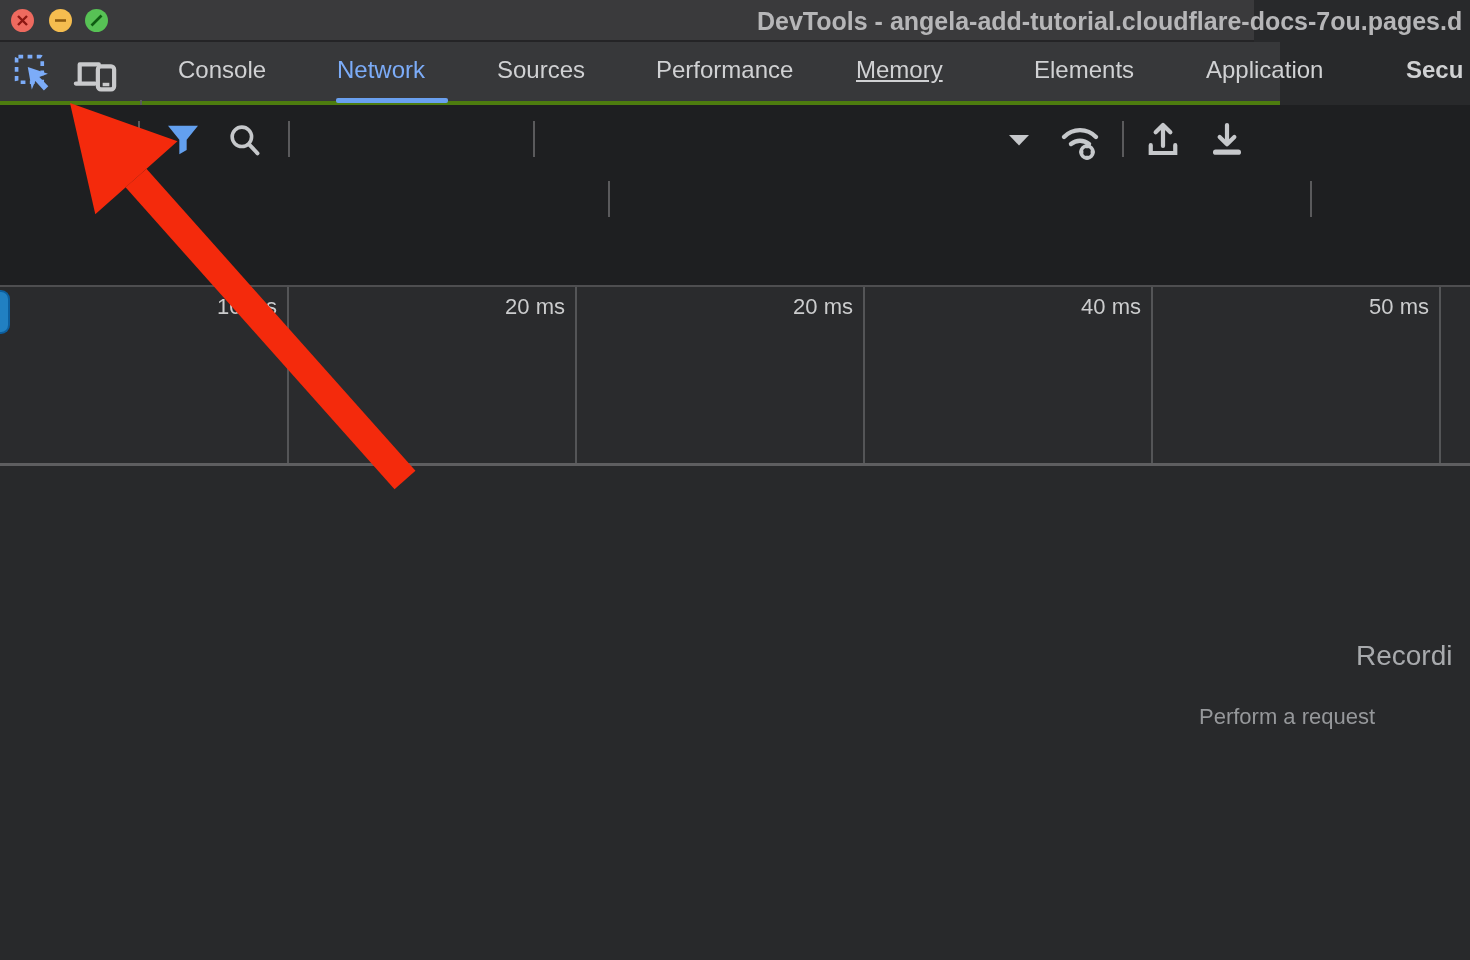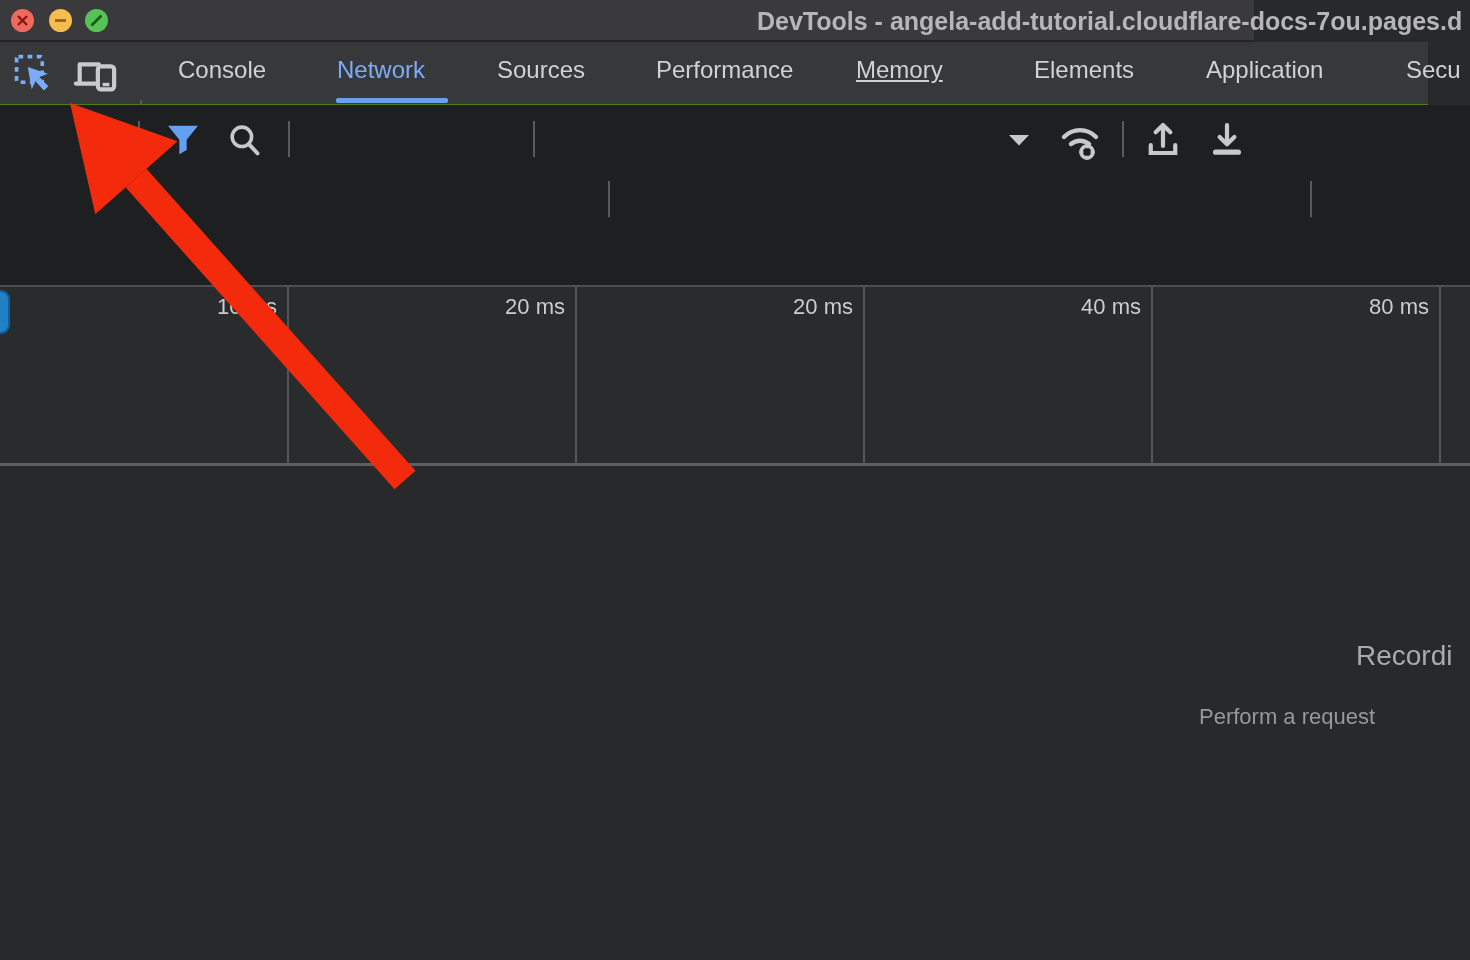--- a/index.html
+++ b/index.html
@@ -12,22 +12,22 @@
     background:#3a3a3c; border-bottom:2px solid #242426; }
   .tl { position:absolute; top:9px; width:23px; height:23px; border-radius:50%; }
   .tl-red { left:11px; background:#ee6a5f; }
   .tl-yellow { left:49px; background:#f5bd4f; }
   .tl-green { left:85px; background:#57c255; }
   .tl svg { position:absolute; left:0; top:0; }
   .win-title { position:absolute; left:757px; top:7px; white-space:nowrap;
     font-size:25px; font-weight:bold; color:#b6b6b8; }
 
   
-  .tabbar { position:absolute; left:0; top:42px; width:1428px; height:63px;
-    background:#37383a; border-bottom:1px solid #4d7c0f; }
+  .tabbar { position:absolute; left:0; top:42px; width:1280px; height:63px;
+    background:#37383a; border-bottom:4px solid #4d7c0f; }
   .iconbtn { position:absolute; top:10px; width:46px; height:44px; display:flex;
     align-items:center; justify-content:center; border-radius:6px; }
   .sep-v { position:absolute; width:2px; background:#5a5a5c; }
   .tab { position:absolute; top:14px; height:42px; font-size:24px; color:#d0d1d3;
     white-space:nowrap; }
   .tab.active { color:#7cacf8; }
   .tab-underline { position:absolute; left:336px; top:56px; width:112px; height:5px;
     background:#6aa0ef; border-radius:2px; }
 
   
@@ -119,21 +119,21 @@
     <div class="sep-v" style="left:140px; top:58px; height:36px;"></div>
 
     <div class="tab" style="left:178px;">Console</div>
     <div class="tab active" style="left:337px;">Network</div>
     <div class="tab-underline"></div>
     <div class="tab" style="left:497px;">Sources</div>
     <div class="tab" style="left:656px;">Performance</div>
     <div class="tab" style="left:856px;text-decoration:underline;">Memory</div>
     <div class="tab" style="left:1034px;">Elements</div>
     <div class="tab" style="left:1206px;">Application</div>
-    <div class="tab" style="left:1406px;">Secu</div>
+    <div class="tab" style="left:1406px;font-weight:bold;">Secu</div>
   </div>
 
   <div class="toolrow row1">
     <div class="rec-btn"></div>
     <div class="clear-btn"></div>
     <div class="sep-v" style="left:138px; top:16px; height:36px;"></div>
 
     <svg style="position:absolute; left:163px; top:18px;" width="40" height="34" viewBox="0 0 24 20">
       <path d="M3 1.5 H21 L14.2 9.8 V16 L9.8 18.6 V9.8 Z" fill="#63a0ef"></path>
     </svg>
@@ -221,21 +221,21 @@
     <div class="ov-handle"></div>
     <div class="gridline" style="left:287px;"></div>
     <div class="gridline" style="left:575px;"></div>
     <div class="gridline" style="left:863px;"></div>
     <div class="gridline" style="left:1151px;"></div>
     <div class="gridline" style="left:1439px;"></div>
     <div class="tick" style="left:157px;">10 ms</div>
     <div class="tick" style="left:445px;">20 ms</div>
     <div class="tick" style="left:733px;">20 ms</div>
     <div class="tick" style="left:1021px;">40 ms</div>
-    <div class="tick" style="left:1309px;">80 ms</div>
+    <div class="tick" style="left:1309px;">50 ms</div>
   </div>
 
   <div class="main">
     <div class="empty1">Recordi</div>
     <div class="empty2">Perform a request</div>
   </div>
 
   <svg class="arrow-overlay" width="1470" height="960" viewBox="0 0 1470 960">
     <line x1="136" y1="178" x2="405" y2="480" stroke="#f42a0c" stroke-width="28"></line>
     <polygon points="70,103 177.5,141.3 95.3,214.3" fill="#f42a0c"></polygon>

